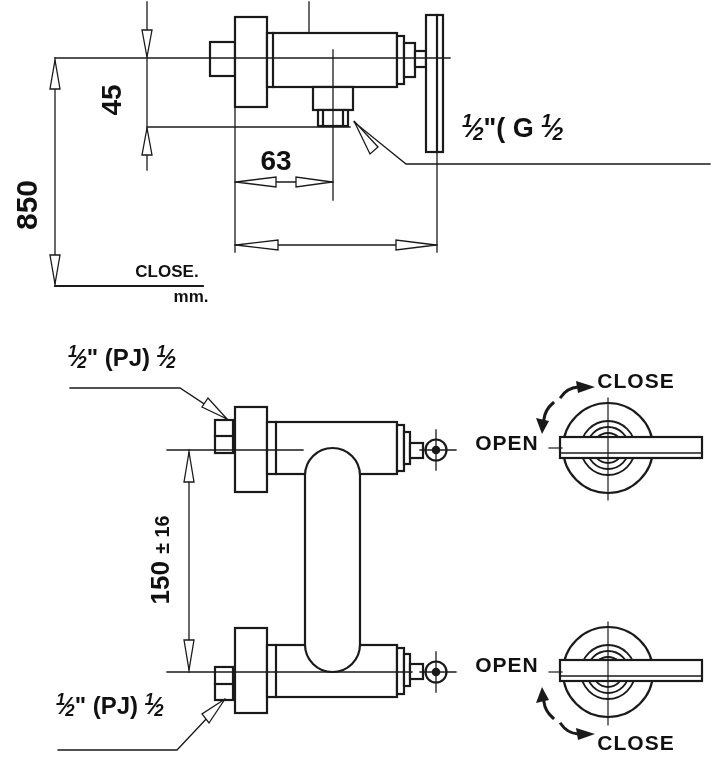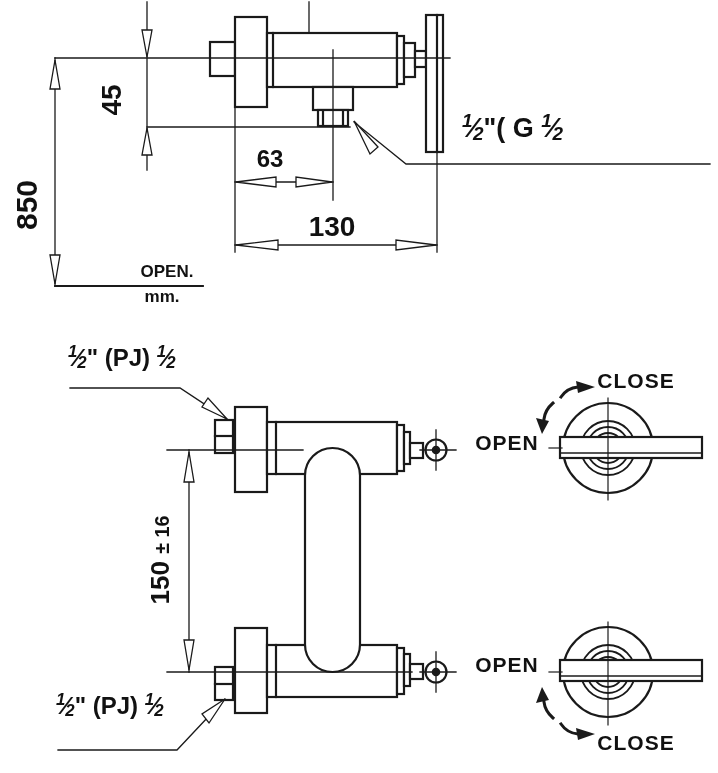--- a/index.html
+++ b/index.html
@@ -147,27 +147,26 @@
         <polygon points="595,734 576,728 578,740"></polygon>
       </g>
     </g>
   </g>
 </svg>
 
 <div class="lbl rot" style="left:-24px; top:190px; width:100px; height:30px; font-size:30px;">850</div>
 
 <div class="lbl rot" style="left:82px; top:85px; width:60px; height:30px; font-size:28px;">45</div>
 
-<div class="lbl" style="left:240px; top:146px; width:60px; font-size:24px;">63</div>
+<div class="lbl" style="left:246px; top:146px; width:60px; font-size:28px;">63</div>
 
-<div class="lbl" style="left:292px; top:212px; width:80px; font-size:28px;">130</div>
 
-<div class="lbl" style="left:127px; top:263px; width:80px; font-size:17px;">OPEN.</div>
+<div class="lbl" style="left:127px; top:263px; width:80px; font-size:17px;">CLOSE.</div>
 
-<div class="lbl" style="left:122px; top:288px; width:80px; font-size:17px;">mm.</div>
+<div class="lbl" style="left:151px; top:288px; width:80px; font-size:17px;">mm.</div>
 
 <div class="lbl left" style="left:462px; top:112px; width:220px; font-size:27px;"><span class="fr"><sup>1</sup>⁄<sub>2</sub></span>"( G <span class="fr"><sup>1</sup>⁄<sub>2</sub></span></div>
 
 <div class="lbl left" style="left:68px; top:344px; width:190px; font-size:24px;"><span class="fr"><sup>1</sup>⁄<sub>2</sub></span>" (PJ) <span class="fr"><sup>1</sup>⁄<sub>2</sub></span></div>
 
 <div class="lbl left" style="left:56px; top:692px; width:190px; font-size:24px;"><span class="fr"><sup>1</sup>⁄<sub>2</sub></span>" (PJ) <span class="fr"><sup>1</sup>⁄<sub>2</sub></span></div>
 
 <div class="lbl rot" style="left:82px; top:545px; width:160px; height:30px; font-size:26px;">
   <span>150</span>
   <span class="tol">± 16</span>

